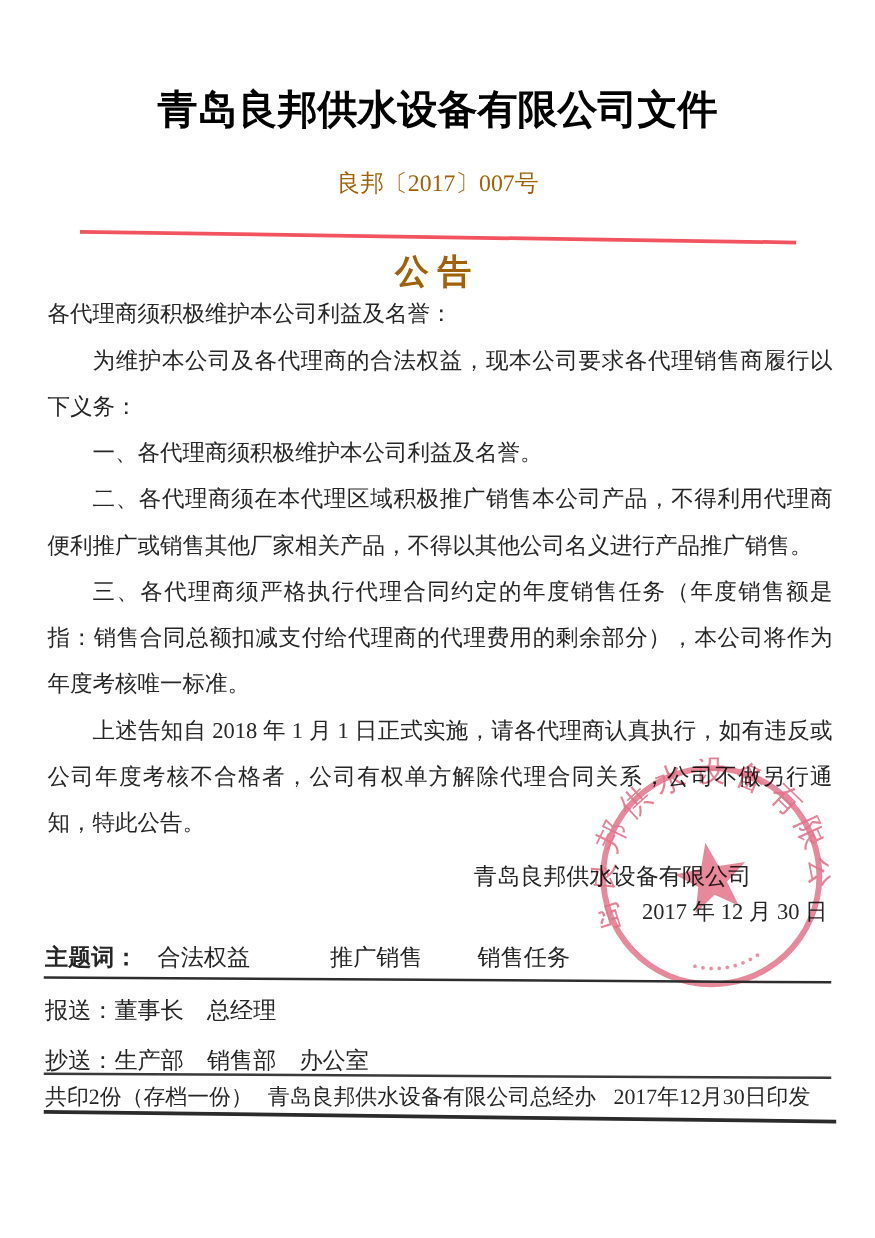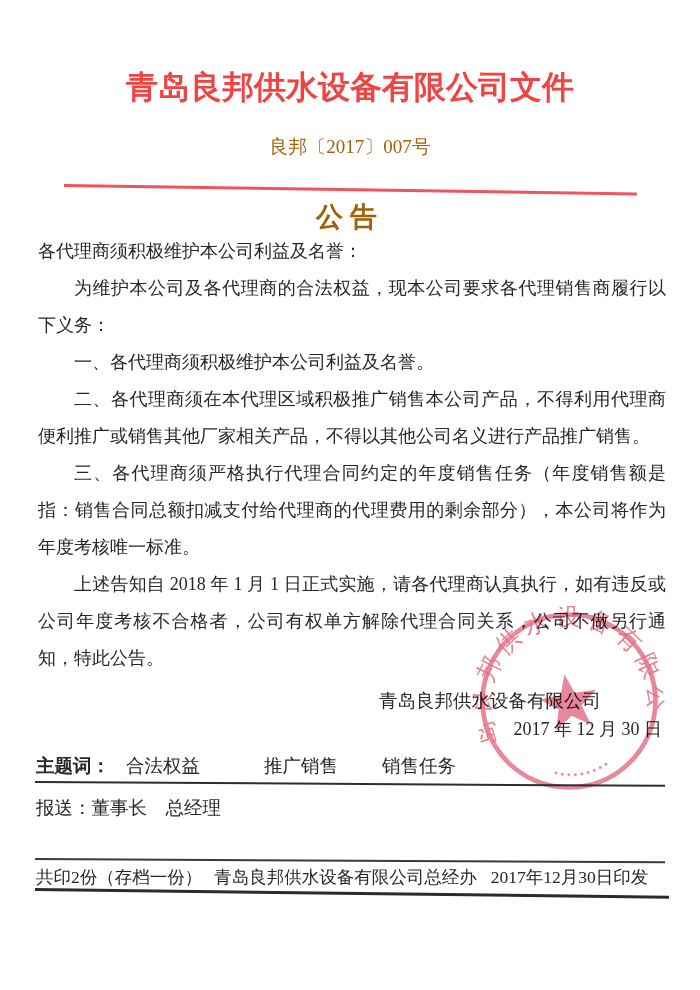--- a/index.html
+++ b/index.html
@@ -14,21 +14,21 @@
   }
 
   
   .letterhead {
     position: absolute;
     top: 66px; left: 0; width: 100%;
     text-align: center;
     font-size: 32px;
     font-weight: 600;
     letter-spacing: 0px;
-    color: #ef4444;
+    color: #000000;
   }
 
   .doc-number {
     position: absolute;
     top: 134px; left: 0; width: 100%;
     text-align: center;
     font-size: 19px;
     color: #a16207;
   }
 
@@ -173,20 +173,23 @@
 
   <div class="footer-row subject-row">
     <span class="subject-label">主题词：</span><span class="subject-item-1">合法权益</span><span class="subject-item-2">推广销售</span><span class="subject-item-3">销售任务</span>
   </div>
   <div class="subject-underline"></div>
 
   <div class="footer-row report-row">
     <span>报送：</span><span>董事长　总经理</span>
   </div>
 
+  <div class="footer-row cc-row">
+    <span>抄送：</span><span>生产部　销售部　办公室</span>
+  </div>
 
   <div class="footer-sep"></div>
 
   <div class="footer-row print-row">
     <span>共印2份（存档一份）</span><span class="print-office">青岛良邦供水设备有限公司总经办</span><span class="print-date">2017年12月30日印发</span>
   </div>
   <div class="print-underline"></div>
 
 </div>
 

